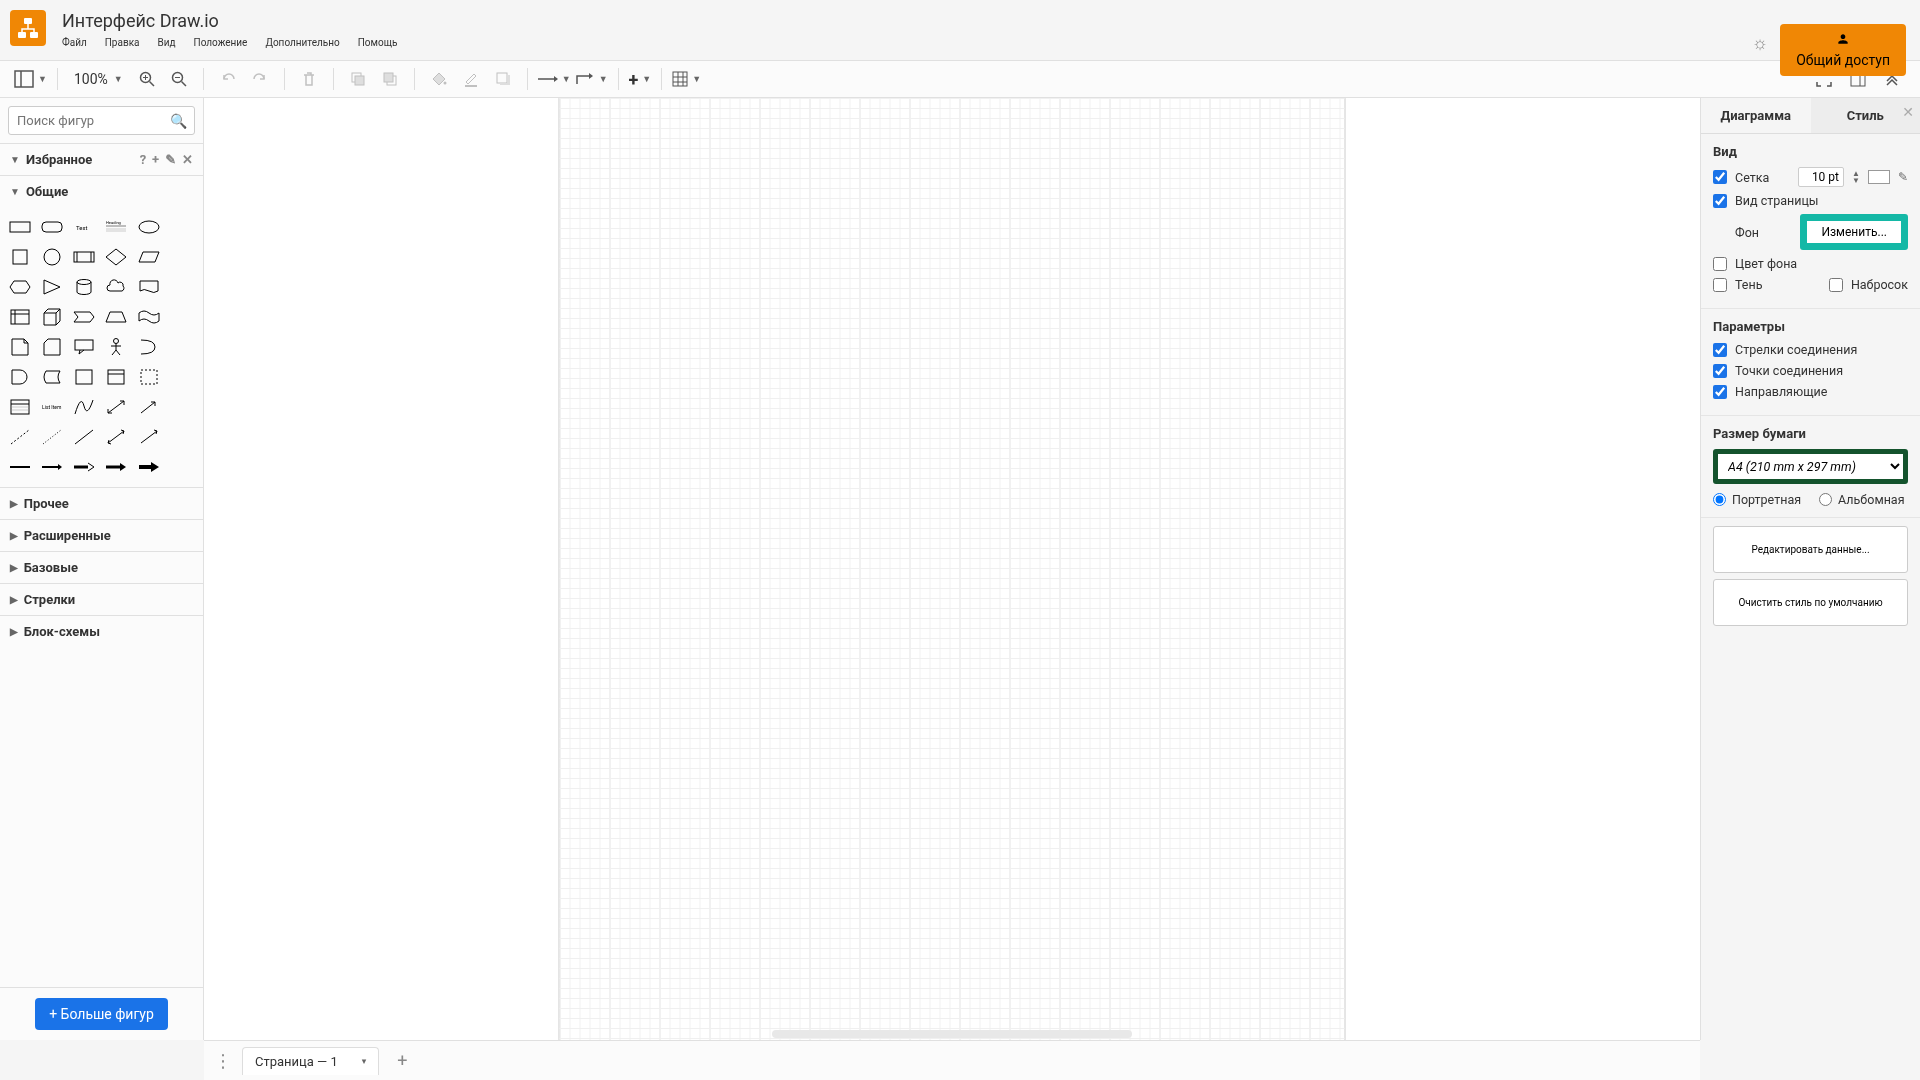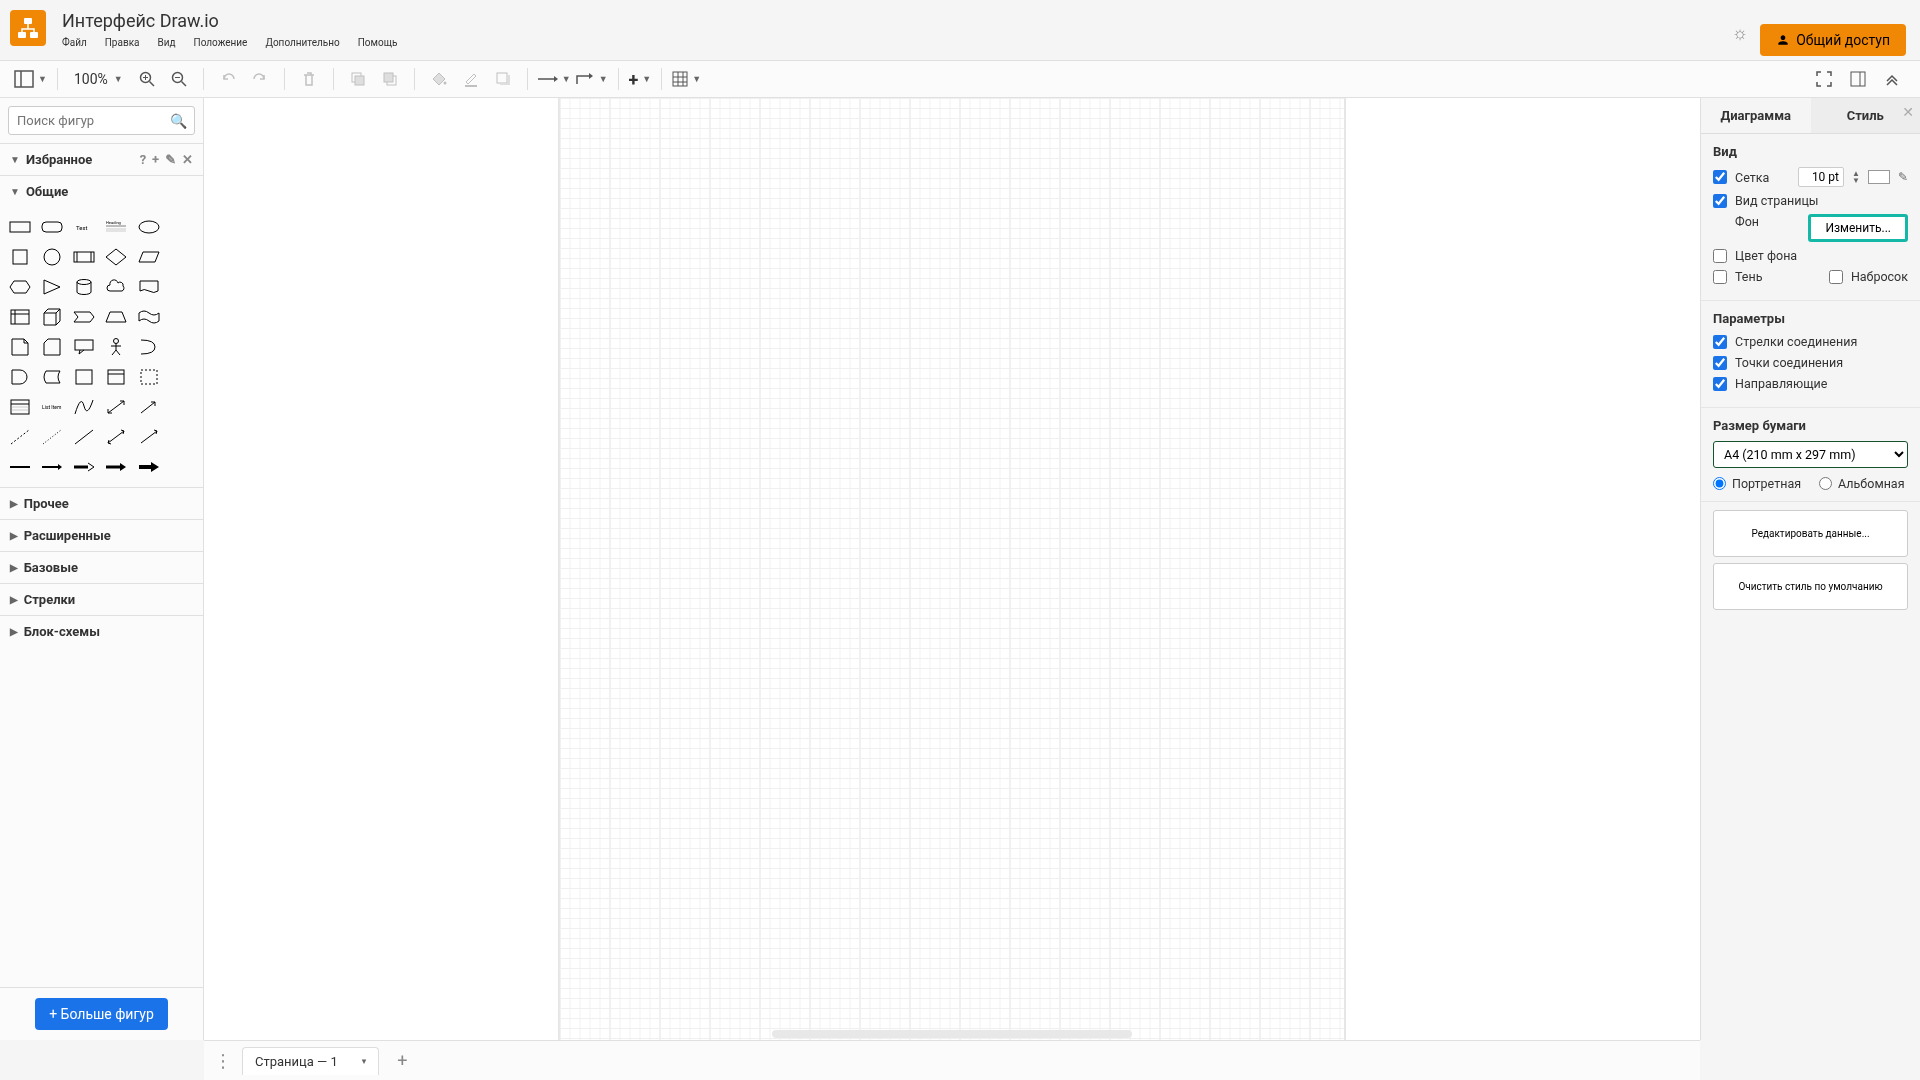--- a/index.html
+++ b/index.html
@@ -6,21 +6,21 @@
 body { width: 1920px; height: 1080px; overflow: hidden; background: #f5f5f5; font-size: 13px; color: #333; }
 .header { height: 60px; background: #f5f5f5; display: flex; align-items: flex-start; padding: 10px 10px 0 10px; position: relative; }
 .logo { width: 36px; height: 36px; background: #f08705; border-radius: 4px; margin-right: 16px; display: flex; align-items: center; justify-content: center; }
 .logo svg { width: 24px; height: 24px; }
 .header-content { flex: 1; }
 .app-title { font-size: 18px; color: #333; margin-bottom: 2px; }
 .menu-bar { display: flex; gap: 18px; margin-top: 6px; }
 .menu-item { font-size: 10px; color: #333; cursor: pointer; }
 .header-right { position: absolute; right: 14px; top: 10px; display: flex; align-items: center; gap: 12px; }
 .theme-icon { font-size: 18px; color: #888; cursor: pointer; }
-.share-btn { background: #f08705; color: #000; border: none; padding: 8px 16px; border-radius: 4px; font-size: 14px; cursor: pointer; display: flex; align-items: center; gap: 6px; margin-top: 14px; }
+.share-btn { background: #f08705; color: #000; border: none; padding: 8px 16px; border-radius: 4px; font-size: 14px; cursor: pointer; display: flex; align-items: center; gap: 6px; margin-top: 14px; flex-direction: column; }
 .share-btn svg { width: 14px; height: 14px; }
 
 .toolbar { height: 38px; background: #fbfbfb; border-top: 1px solid #e0e0e0; border-bottom: 1px solid #e0e0e0; display: flex; align-items: center; padding: 0 14px; gap: 4px; }
 .tb-btn { width: 28px; height: 28px; display: flex; align-items: center; justify-content: center; cursor: pointer; color: #555; border-radius: 3px; }
 .tb-btn.disabled { opacity: 0.35; }
 .tb-sep { width: 1px; height: 22px; background: #ddd; margin: 0 6px; }
 .zoom { display: flex; align-items: center; gap: 4px; font-size: 14px; color: #333; cursor: pointer; padding: 0 6px; }
 .tb-dropdown { display: flex; align-items: center; gap: 2px; cursor: pointer; }
 .caret { font-size: 9px; color: #666; margin-left: 2px; }
 .toolbar-right { margin-left: auto; display: flex; gap: 6px; }
@@ -58,24 +58,24 @@
 .right-tab.active { background: #f5f5f5; }
 .close-panel { position: absolute; right: 6px; top: 6px; color: #aaa; cursor: pointer; font-size: 14px; }
 
 .panel-section { padding: 10px 12px; border-bottom: 1px solid #e5e5e5; }
 .panel-title { font-size: 13px; font-weight: bold; margin-bottom: 8px; }
 .panel-row { display: flex; align-items: center; gap: 8px; margin-bottom: 6px; font-size: 12.5px; }
 .panel-row input[type=checkbox] { accent-color: #1a73e8; width: 14px; height: 14px; }
 .grid-size-input { width: 46px; font-size: 12px; padding: 2px 4px; border: 1px solid #ccc; border-radius: 2px; text-align: right; margin-left: auto; }
 .color-swatch { width: 22px; height: 14px; border: 1px solid #999; background: #fff; cursor: pointer; }
 .pencil-icon { font-size: 12px; color: #666; cursor: pointer; }
-.bg-row { display: flex; align-items: flex-start; gap: 10px; }
+.bg-row { display: flex; align-items: center; gap: 10px; }
 .bg-label { font-size: 12.5px; }
-.change-btn { margin-left: auto; padding: 4px 14px; font-size: 12px; border: 3px solid #14b8a6; background: #fff; border-radius: 3px; cursor: pointer; }
-.paper-select { width: 100%; padding: 4px 6px; font-size: 12.5px; border: 1px solid #14532d; border-radius: 3px; background: #fff; }
+.change-btn { margin-left: auto; padding: 4px 14px; font-size: 12px; border: 7px solid #14b8a6; background: #fff; border-radius: 3px; cursor: pointer; }
+.paper-select { width: 100%; padding: 4px 6px; font-size: 12.5px; border: 5px solid #14532d; border-radius: 3px; background: #fff; font-style: italic; }
 .orientation { display: flex; gap: 18px; margin-top: 8px; font-size: 12.5px; }
 .panel-buttons { padding: 8px 12px; display: flex; flex-direction: column; gap: 6px; }
 .panel-btn { padding: 17px; font-size: 10px; border: 1px solid #ccc; background: #fff; border-radius: 3px; cursor: pointer; }
 
 .footer { height: 40px; background: #fbfbfb; border-top: 1px solid #e0e0e0; display: flex; align-items: center; padding: 0 10px; gap: 10px; margin-left: 204px; margin-right: 220px; }
 .footer-menu { font-size: 18px; color: #888; cursor: pointer; }
 .page-tab { padding: 6px 12px; border: 1px solid #ddd; border-bottom: none; border-radius: 4px 4px 0 0; background: #fff; font-size: 13px; cursor: pointer; display: flex; align-items: center; gap: 22px; }
 .add-page { font-size: 18px; color: #888; cursor: pointer; padding: 0 8px; }
 .canvas-scrollbar { position:absolute; bottom:2px; left:50%; transform:translateX(-50%); width:360px; height:8px; background:#e8e8e8; border-radius:4px; }
 </style>

